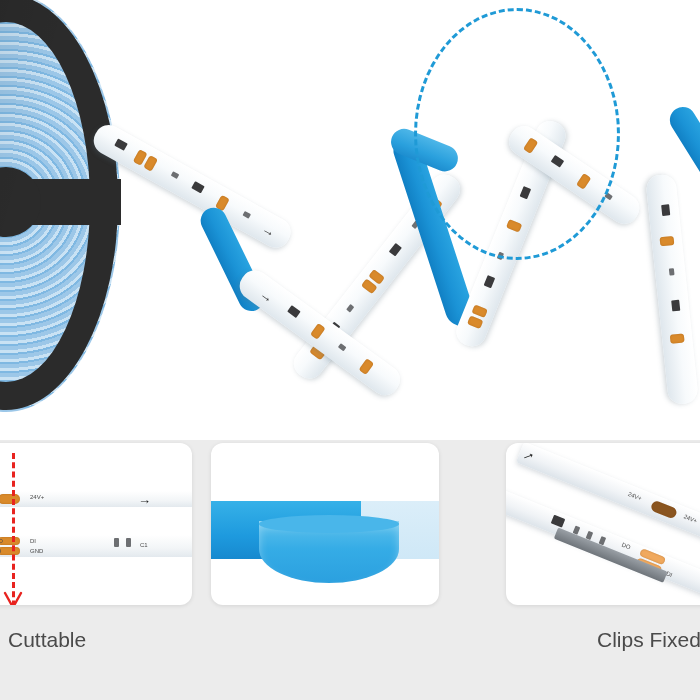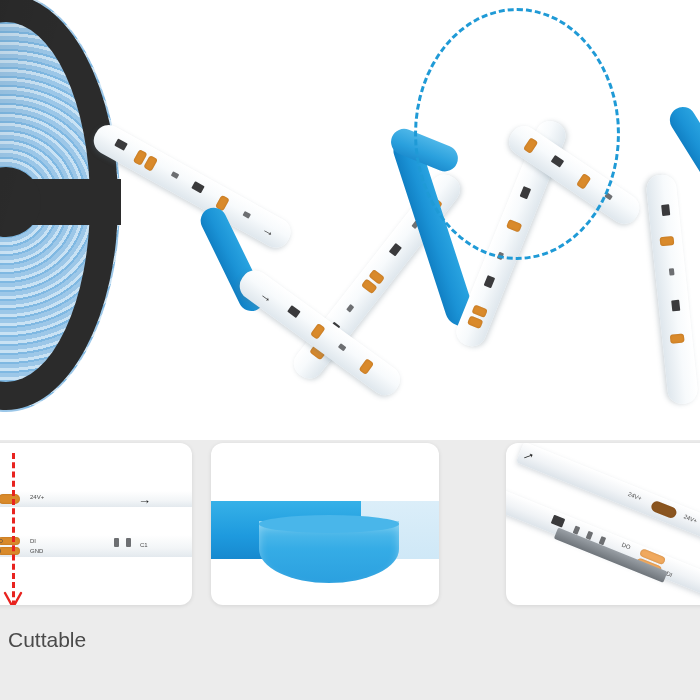--- a/index.html
+++ b/index.html
@@ -421,16 +421,17 @@
           <div class="lbl" style="left:188px; top:13px;">DI</div>
         </div>
 
         <div class="cc-clip" style="left:50px; top:84px; width:118px; height:12px; transform:rotate(22deg); transform-origin:0 50%;"></div>
       </div>
 
     </div>
 
     <div class="feature-labels">
       <div class="feature-label fl-a">Cuttable</div>
+      <div class="feature-label fl-c">Clips Fixed</div>
     </div>
 
   </div>
 </div>
 
 </body></html>

